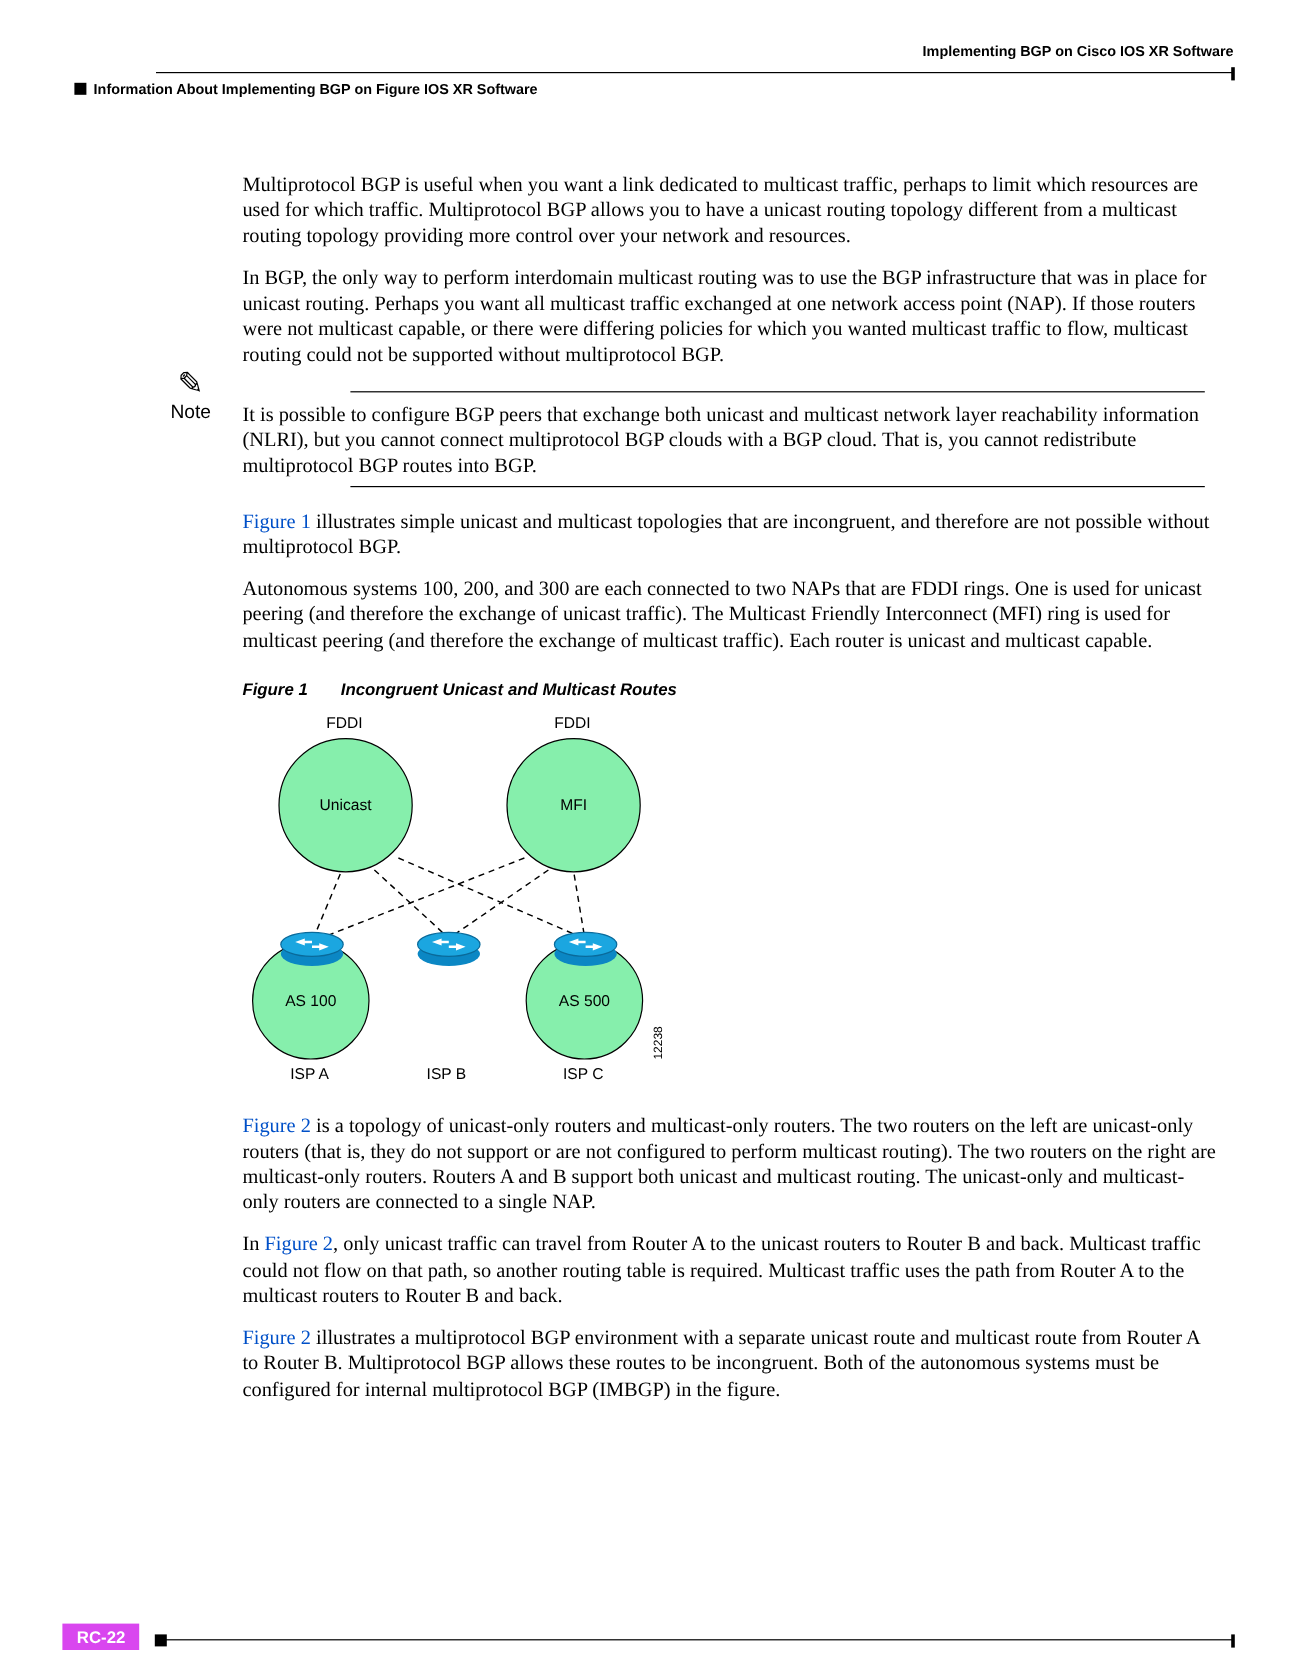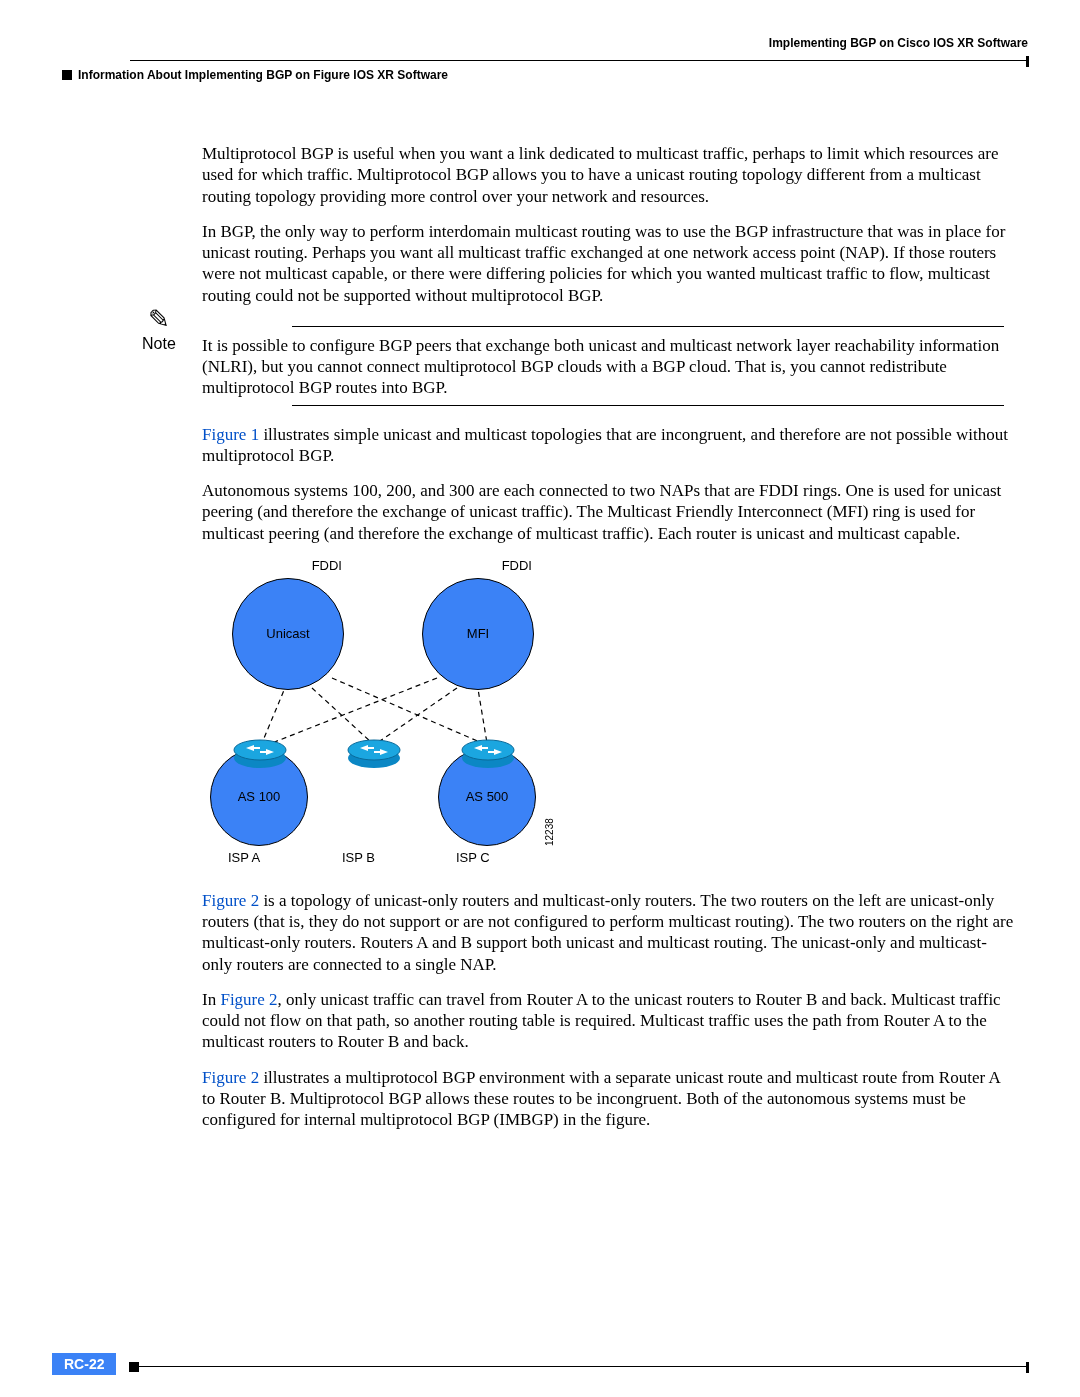--- a/index.html
+++ b/index.html
@@ -15,32 +15,32 @@
   .link{color:#0050c8}
   .note-block{position:relative;margin:20px 0 18px -150px;padding-left:150px}
   .note-block .rule{border-top:1px solid #000;margin-left:90px;margin-right:12px;height:0}
   .note-label{position:absolute;left:90px;top:8px;font-family:Helvetica,Arial,sans-serif;font-weight:normal;font-size:16px}
   .note-icon{position:absolute;left:96px;top:-22px;font-size:26px}
   .note-text{margin-left:0;margin-right:12px;padding-top:8px}
   .note-block .rule2{border-top:1px solid #000;margin-left:90px;margin-right:12px;height:0;margin-top:6px}
   .fig-caption{font-family:Helvetica,Arial,sans-serif;font-style:italic;font-weight:bold;font-size:14px;margin:22px 0 12px 0}
   .fig-caption .num{display:inline-block;width:82px}
   .figure{position:relative;width:360px;height:320px;margin-bottom:12px}
-  .ring{position:absolute;width:110px;height:110px;border:1.5px solid #000;border-radius:50%;background:#3b82f6;display:flex;align-items:center;justify-content:center;font-family:Helvetica,Arial,sans-serif;font-size:13px}
-  .ring-lbl{position:absolute;font-family:Helvetica,Arial,sans-serif;font-size:13px;text-align:right;width:110px}
+  .ring{position:absolute;width:110px;height:110px;border:1.5px solid #000;border-radius:50%;background:#86efac;display:flex;align-items:center;justify-content:center;font-family:Helvetica,Arial,sans-serif;font-size:13px}
+  .ring-lbl{position:absolute;font-family:Helvetica,Arial,sans-serif;font-size:13px;text-align:center;width:110px}
   .router{position:absolute;width:56px;height:30px}
-  .isp{position:absolute;font-family:Helvetica,Arial,sans-serif;font-size:13px;width:60px;text-align:left}
+  .isp{position:absolute;font-family:Helvetica,Arial,sans-serif;font-size:13px;width:60px;text-align:center}
   .imgid{position:absolute;font-family:Helvetica,Arial,sans-serif;font-size:10px;transform:rotate(-90deg);transform-origin:left top}
   svg{position:absolute;left:0;top:0}
   .footer{position:absolute;left:52px;right:52px;bottom:30px}
   .foot-rule{border-top:1.5px solid #000;margin-left:78px;position:relative}
   .foot-rule:after{content:"";position:absolute;right:-1px;top:-5px;width:3px;height:11px;background:#000}
   .foot-rule:before{content:"";position:absolute;left:-1px;top:-5px;width:10px;height:10px;background:#000}
   .foot-title{font-family:Helvetica,Arial,sans-serif;font-weight:bold;font-size:12.5px;margin-left:92px;margin-top:2px}
-  .pagenum{position:absolute;left:0;bottom:-8px;background:#3b82f6;color:#fff;font-family:Helvetica,Arial,sans-serif;font-weight:bold;font-size:14px;padding:3px 12px}
+  .pagenum{position:absolute;left:0;bottom:-8px;background:#d946ef;color:#fff;font-family:Helvetica,Arial,sans-serif;font-weight:bold;font-size:14px;padding:3px 12px}
 </style>
 </head>
 <body>
 
 <div class="page">
 
   <div class="hdr">
     <div class="hdr-right">Implementing BGP on Cisco IOS XR Software</div>
   </div>
   <div class="top-rule"></div>
@@ -57,20 +57,23 @@
       <span class="note-icon">✎</span>
       <div class="rule"></div>
       <div class="note-label">Note</div>
       <div class="note-text">It is possible to configure BGP peers that exchange both unicast and multicast network layer reachability information (NLRI), but you cannot connect multiprotocol BGP clouds with a BGP cloud. That is, you cannot redistribute multiprotocol BGP routes into BGP.</div>
       <div class="rule2"></div>
     </div>
 
     <p><span class="link">Figure 1</span><span> illustrates simple unicast and multicast topologies that are incongruent, and therefore are not possible without multiprotocol BGP.</span></p>
     <p>Autonomous systems 100, 200, and 300 are each connected to two NAPs that are FDDI rings. One is used for unicast peering (and therefore the exchange of unicast traffic). The Multicast Friendly Interconnect (MFI) ring is used for multicast peering (and therefore the exchange of multicast traffic). Each router is unicast and multicast capable.</p>
 
+    <div class="fig-caption">
+      <span class="num">Figure 1</span><span>Incongruent Unicast and Multicast Routes</span>
+    </div>
 
     <div class="figure">
       <svg width="360" height="320">
         <line x1="85" y1="125" x2="60" y2="185" stroke="#000" stroke-width="1.2" stroke-dasharray="5,4"></line>
         <line x1="110" y1="130" x2="170" y2="185" stroke="#000" stroke-width="1.2" stroke-dasharray="5,4"></line>
         <line x1="130" y1="120" x2="280" y2="185" stroke="#000" stroke-width="1.2" stroke-dasharray="5,4"></line>
         <line x1="235" y1="120" x2="70" y2="185" stroke="#000" stroke-width="1.2" stroke-dasharray="5,4"></line>
         <line x1="255" y1="130" x2="175" y2="185" stroke="#000" stroke-width="1.2" stroke-dasharray="5,4"></line>
         <line x1="275" y1="125" x2="285" y2="185" stroke="#000" stroke-width="1.2" stroke-dasharray="5,4"></line>
       </svg>

